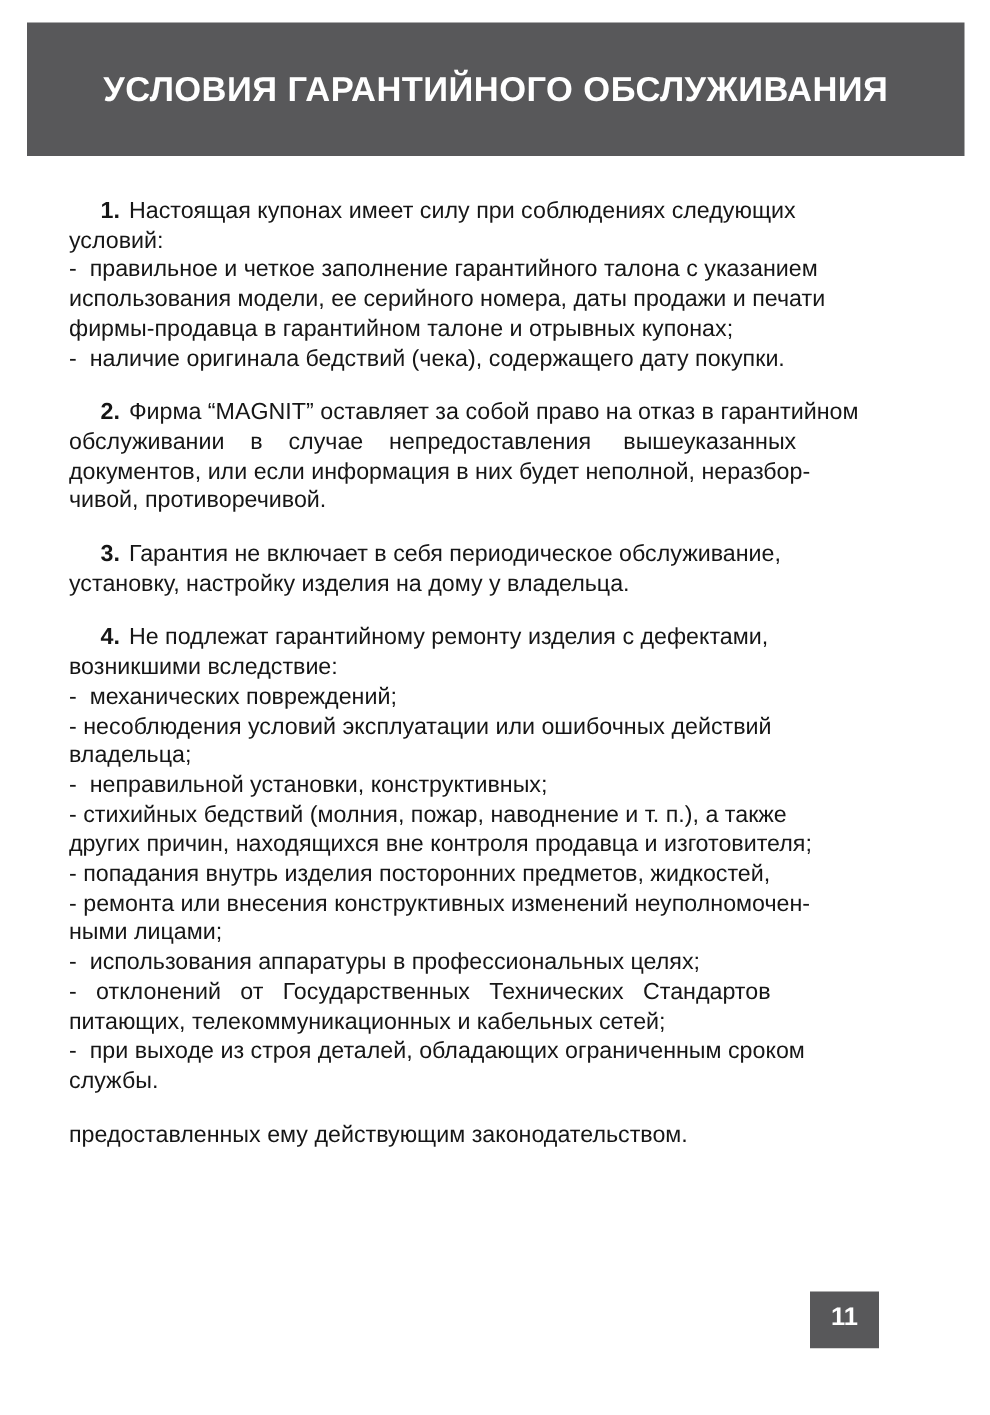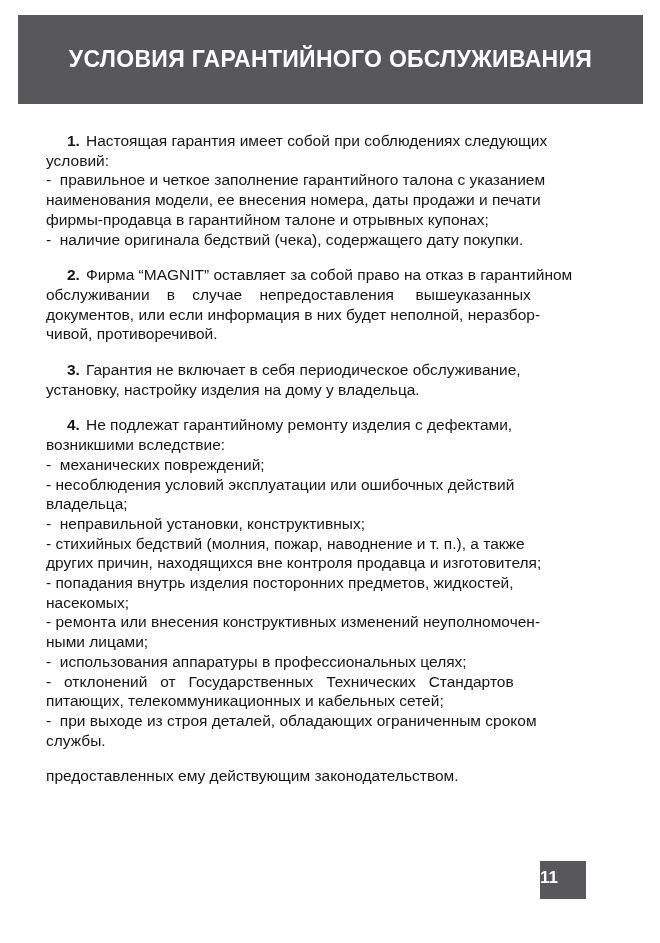--- a/index.html
+++ b/index.html
@@ -42,20 +42,21 @@
   .line { white-space: pre; }
   .line.first { padding-left: 21px; }
   .num { font-weight: bold; margin-right: 6px; }
   .pagebox {
     position: absolute;
     left: 540px;
     top: 861px;
     width: 46px;
     height: 63px;
     background: #58585a;
+    text-align: center;
   }
   .pagebox .pagenum {
     display: inline-block;
     margin-top: 8px;
     color: #ffffff;
     font-weight: bold;
     font-size: 17px;
     line-height: 1;
   }
 </style>
@@ -64,24 +65,24 @@
 
 <div class="page">
 
   <header class="banner">
     <span class="title">УСЛОВИЯ ГАРАНТИЙНОГО ОБСЛУЖИВАНИЯ</span>
   </header>
 
   <main class="doc-body">
 
     <section>
-      <div class="line first"><span class="num">1.</span><span>Настоящая гарантия имеет собой при соблюдениях следующих</span></div>
+      <div class="line first"><span class="num">1.</span><span>Настоящая купонах имеет силу при соблюдениях следующих</span></div>
       <div class="line">условий:</div>
       <div class="line">-  правильное и четкое заполнение гарантийного талона с указанием</div>
-      <div class="line">наименования модели, ее внесения номера, даты продажи и печати</div>
+      <div class="line">использования модели, ее серийного номера, даты продажи и печати</div>
       <div class="line">фирмы-продавца в гарантийном талоне и отрывных купонах;</div>
       <div class="line">-  наличие оригинала бедствий (чека), содержащего дату покупки.</div>
     </section>
 
     <section>
       <div class="line first"><span class="num">2.</span><span>Фирма “MAGNIT” оставляет за собой право на отказ в гарантийном</span></div>
       <div class="line">обслуживании    в    случае    непредоставления     вышеуказанных</div>
       <div class="line">документов, или если информация в них будет неполной, неразбор-</div>
       <div class="line">чивой, противоречивой.</div>
     </section>
@@ -94,21 +95,20 @@
     <section>
       <div class="line first"><span class="num">4.</span><span>Не подлежат гарантийному ремонту изделия с дефектами,</span></div>
       <div class="line">возникшими вследствие:</div>
       <div class="line">-  механических повреждений;</div>
       <div class="line">- несоблюдения условий эксплуатации или ошибочных действий</div>
       <div class="line">владельца;</div>
       <div class="line">-  неправильной установки, конструктивных;</div>
       <div class="line">- стихийных бедствий (молния, пожар, наводнение и т. п.), а также</div>
       <div class="line">других причин, находящихся вне контроля продавца и изготовителя;</div>
       <div class="line">- попадания внутрь изделия посторонних предметов, жидкостей,</div>
-      <div class="line">насекомых;</div>
       <div class="line">- ремонта или внесения конструктивных изменений неуполномочен-</div>
       <div class="line">ными лицами;</div>
       <div class="line">-  использования аппаратуры в профессиональных целях;</div>
       <div class="line">-   отклонений   от   Государственных   Технических   Стандартов</div>
       <div class="line">питающих, телекоммуникационных и кабельных сетей;</div>
       <div class="line">-  при выходе из строя деталей, обладающих ограниченным сроком</div>
       <div class="line">службы.</div>
     </section>
 
     <section>

